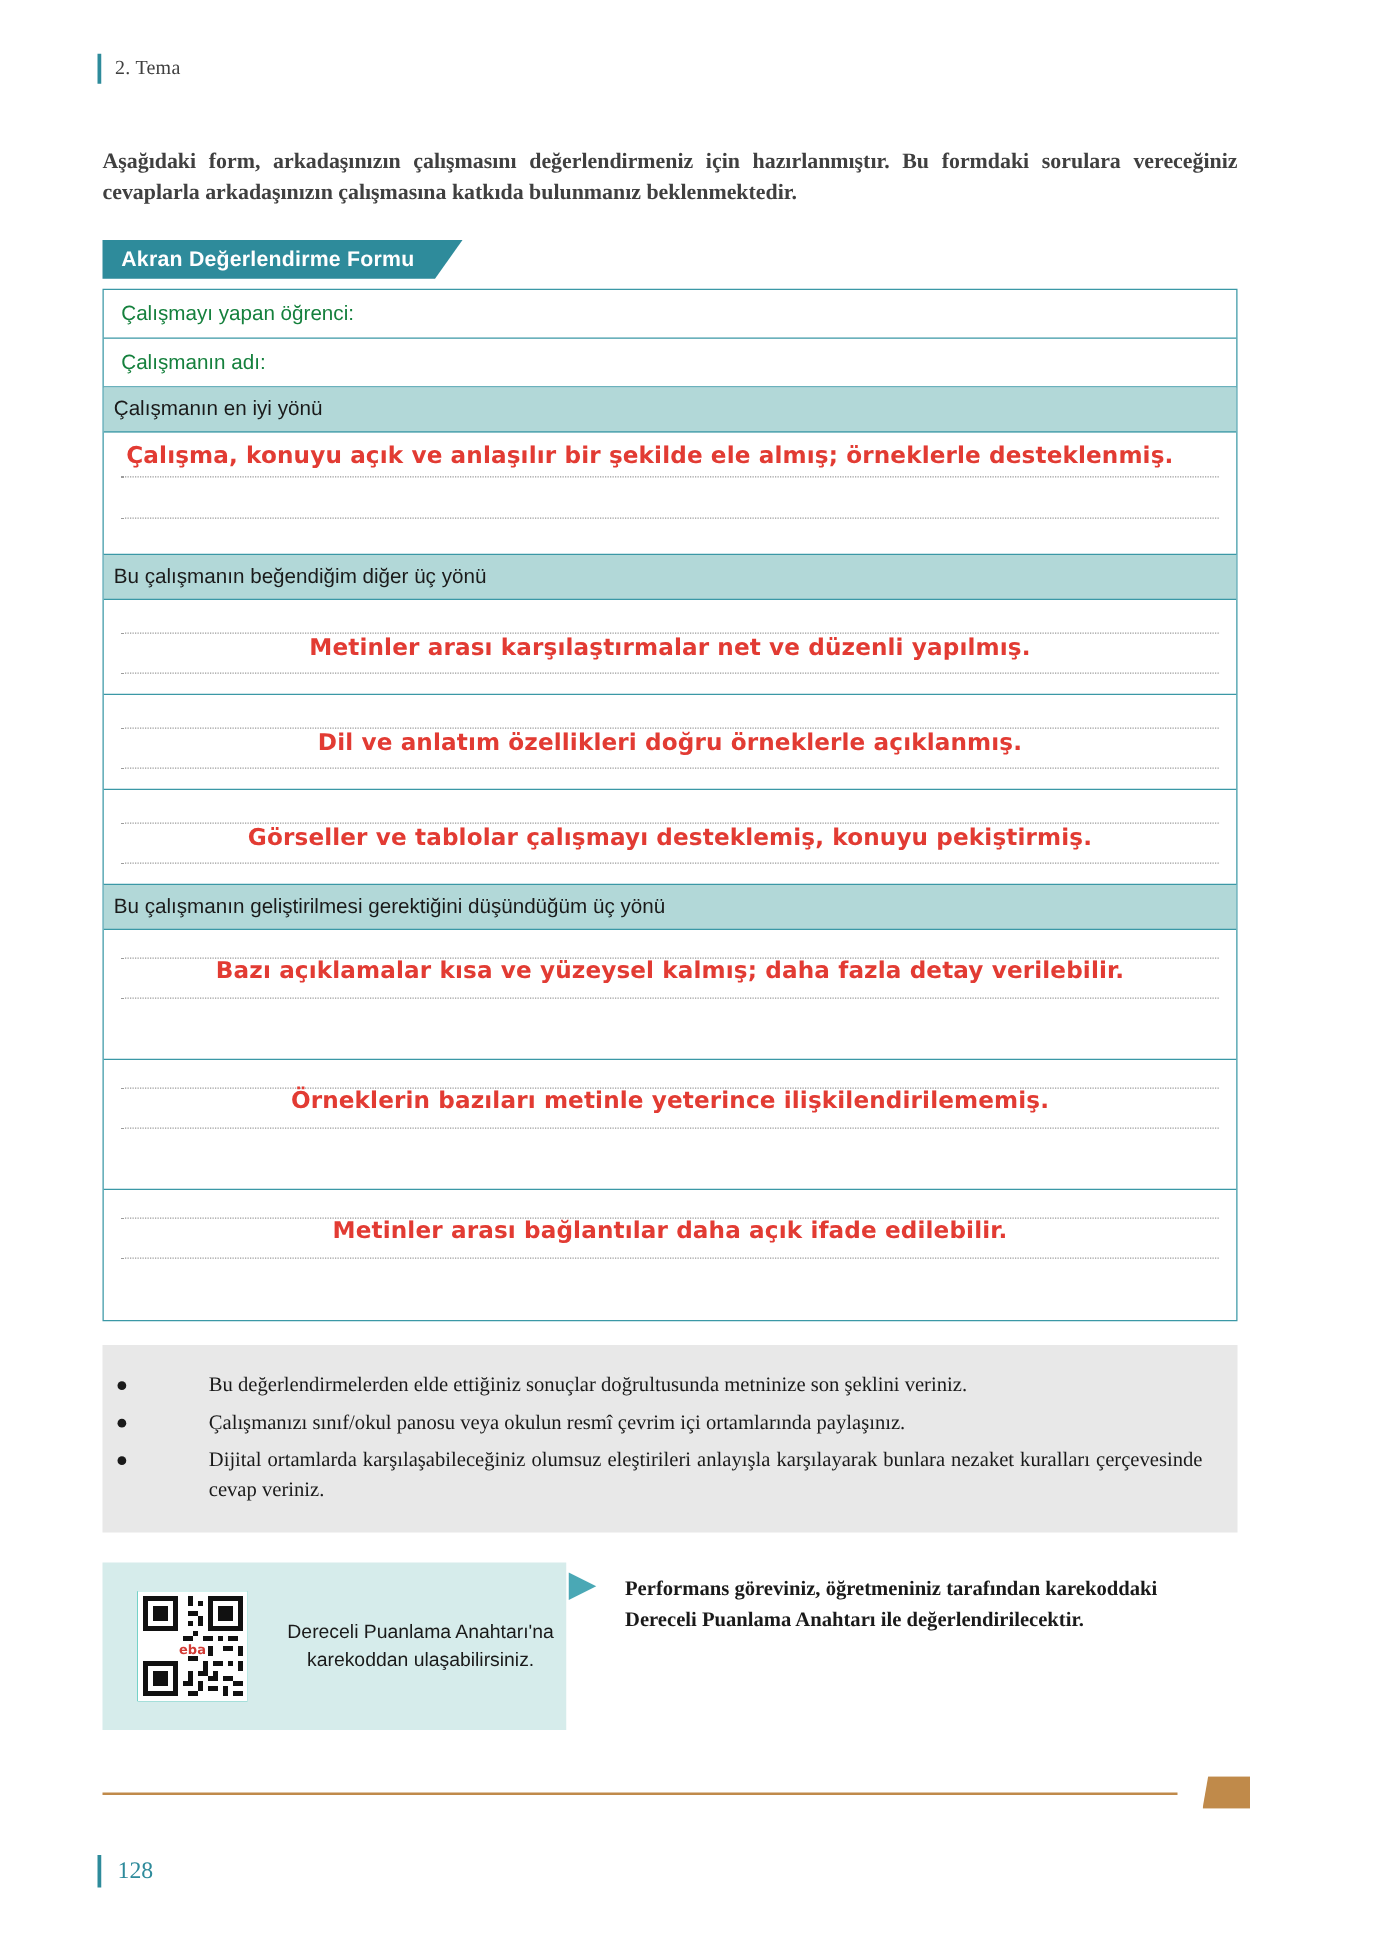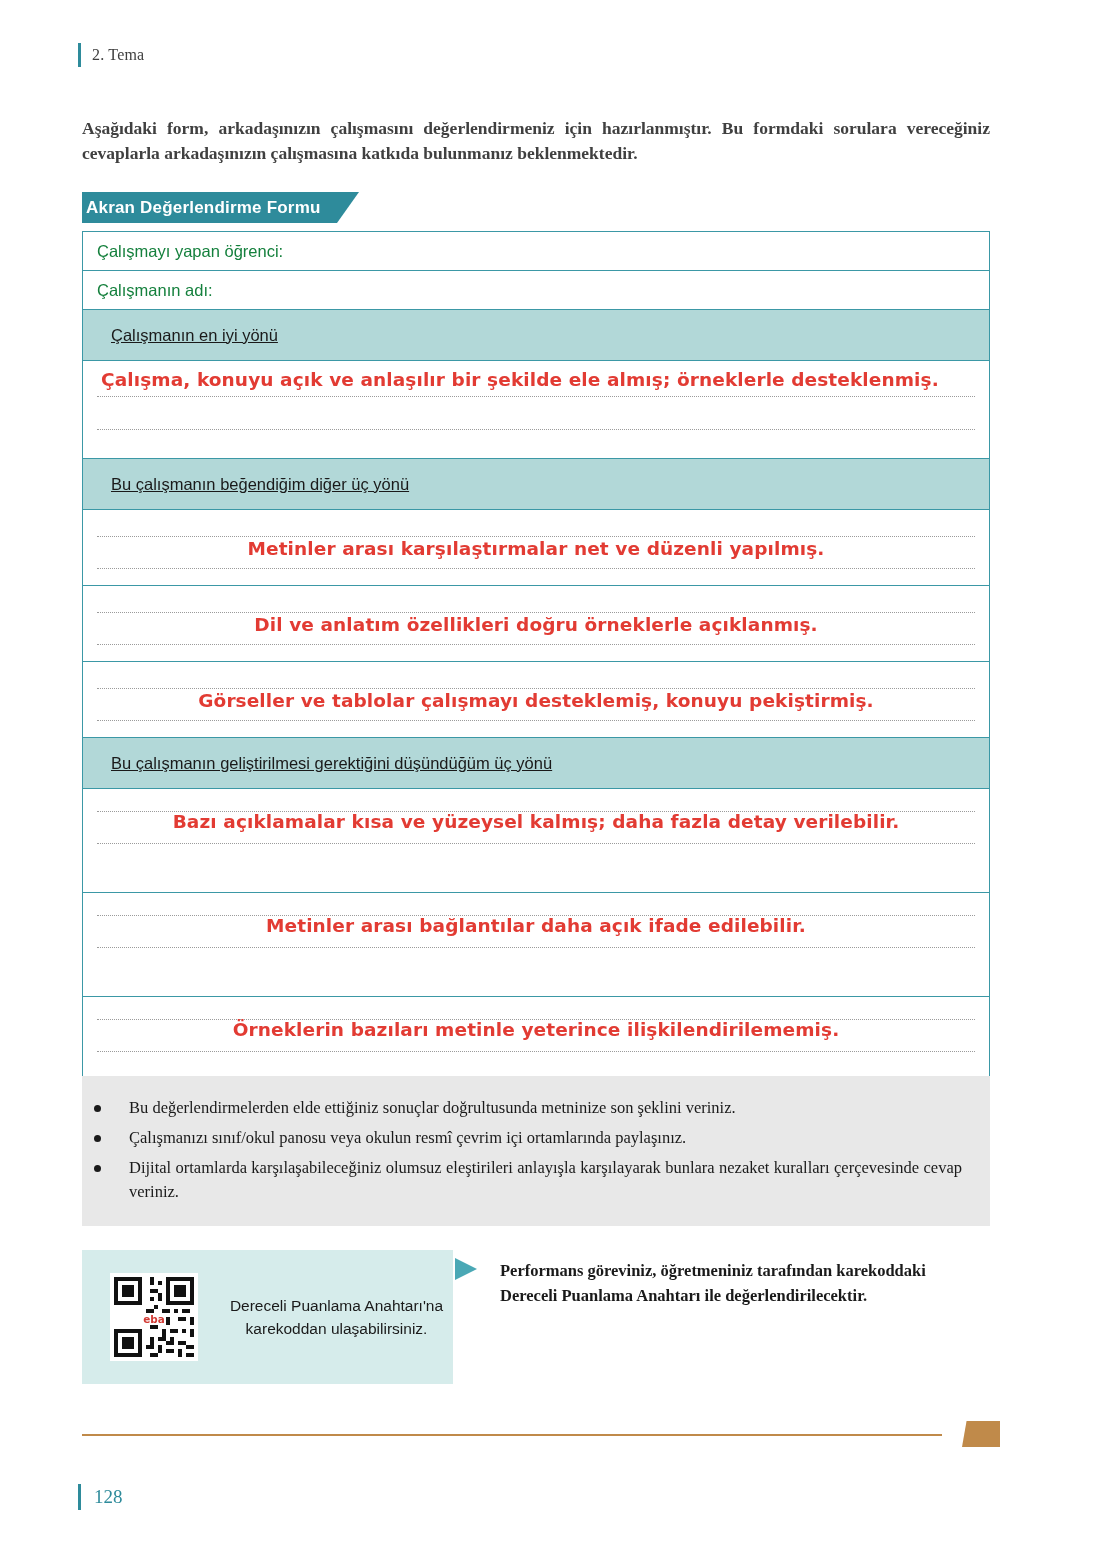--- a/index.html
+++ b/index.html
@@ -56,21 +56,21 @@
   .form-tab {
     position: absolute;
     top: 192px;
     left: 82px;
     height: 31px;
     display: flex;
     align-items: stretch;
   }
   .form-tab .tab-body {
     background: #2e8b9b;
-    padding: 0 16px 0 4px;
+    padding: 0 16px 0 15px;
     display: flex;
     align-items: center;
   }
   .form-tab .tab-body span {
     color: #ffffff;
     font-size: 17px;
     font-weight: bold;
     letter-spacing: .2px;
   }
   .form-tab .tab-arrow {
@@ -98,27 +98,26 @@
   .row.plain {
     height: 39px;
     display: flex;
     align-items: center;
     padding-left: 14px;
     font-size: 16.5px;
     color: #15803d;
   }
   .row.shaded {
     background: #b2d8d8;
-    height: 51px;
-    display: flex;
-    align-items: center;
-    padding-left: 28px;
+    height: 36px;
+    display: flex;
+    align-items: center;
+    padding-left: 8px;
     font-size: 16.5px;
     color: #1a1a1a;
-    text-decoration: underline;
   }
   .row.answer {
     height: 98px;
     position: relative;
     padding: 0 14px;
   }
   .row.answer .dots {
     position: absolute;
     left: 14px;
     right: 14px;
@@ -174,20 +173,21 @@
     background: #1a1a1a;
     margin: 9px 28px 0 0;
     flex: 0 0 auto;
   }
   .bullet .txt {
     font-family: "Liberation Serif", serif;
     font-size: 16.5px;
     line-height: 24px;
     color: #1a1a1a;
     text-align: justify;
+    margin-left: 38px;
   }
 
   
   .qr-panel {
     position: absolute;
     top: 1250px;
     left: 82px;
     width: 371px;
     height: 134px;
     background: #d6eceb;
@@ -318,26 +318,26 @@
 
   <div class="row shaded">Bu çalışmanın geliştirilmesi gerektiğini düşündüğüm üç yönü</div>
   <div class="row answer short2">
     <div class="dots d1"></div>
     <div class="dots d2"></div>
     <div class="handwriting center">Bazı açıklamalar kısa ve yüzeysel kalmış; daha fazla detay verilebilir.</div>
   </div>
   <div class="row answer short2">
     <div class="dots d1"></div>
     <div class="dots d2"></div>
+    <div class="handwriting center">Örneklerin bazıları metinle yeterince ilişkilendirilememiş.</div>
+  </div>
+  <div class="row answer short2">
+    <div class="dots d1"></div>
+    <div class="dots d2"></div>
     <div class="handwriting center">Metinler arası bağlantılar daha açık ifade edilebilir.</div>
-  </div>
-  <div class="row answer short2">
-    <div class="dots d1"></div>
-    <div class="dots d2"></div>
-    <div class="handwriting center">Örneklerin bazıları metinle yeterince ilişkilendirilememiş.</div>
   </div>
 
 </div>
 
 <div class="bullets">
   <div class="bullet">
     <div class="dot"></div>
     <div class="txt">Bu değerlendirmelerden elde ettiğiniz sonuçlar doğrultusunda metninize son şeklini veriniz.</div>
   </div>
   <div class="bullet">

